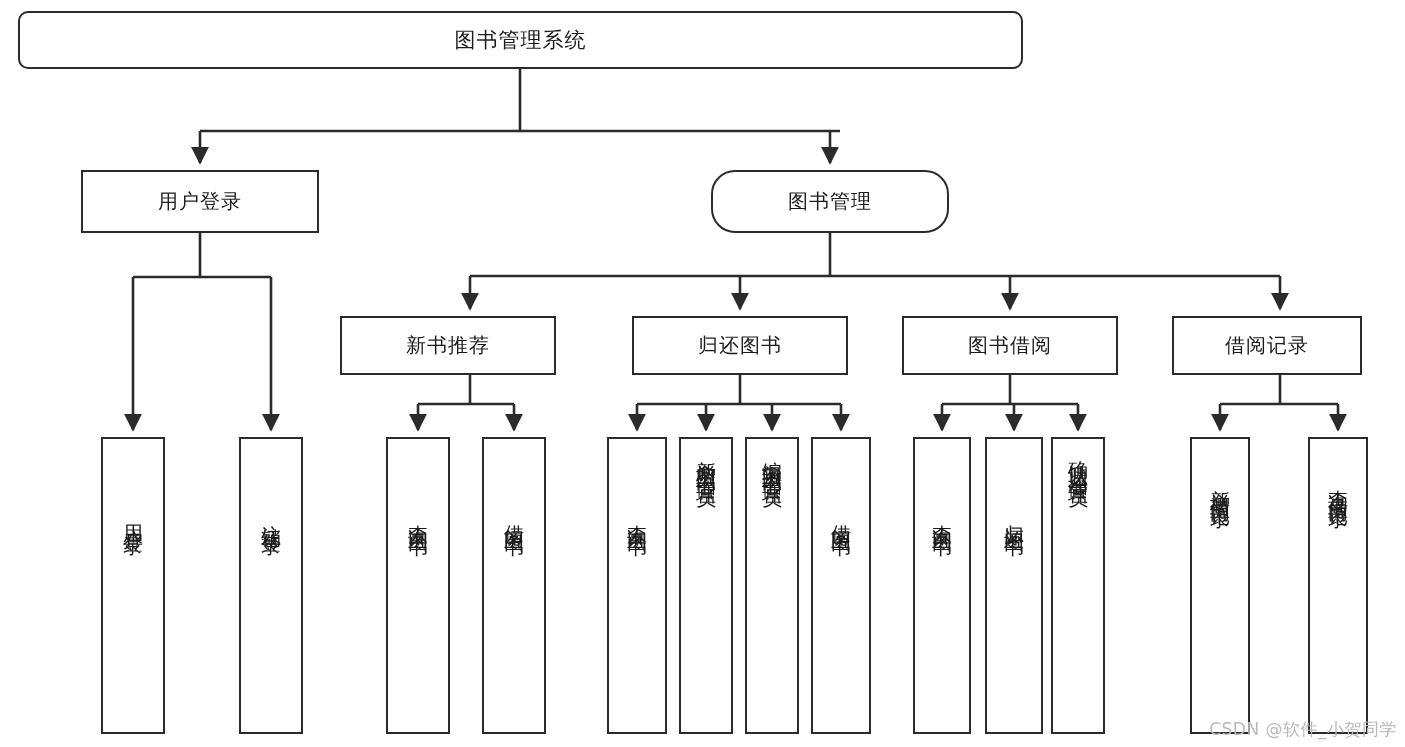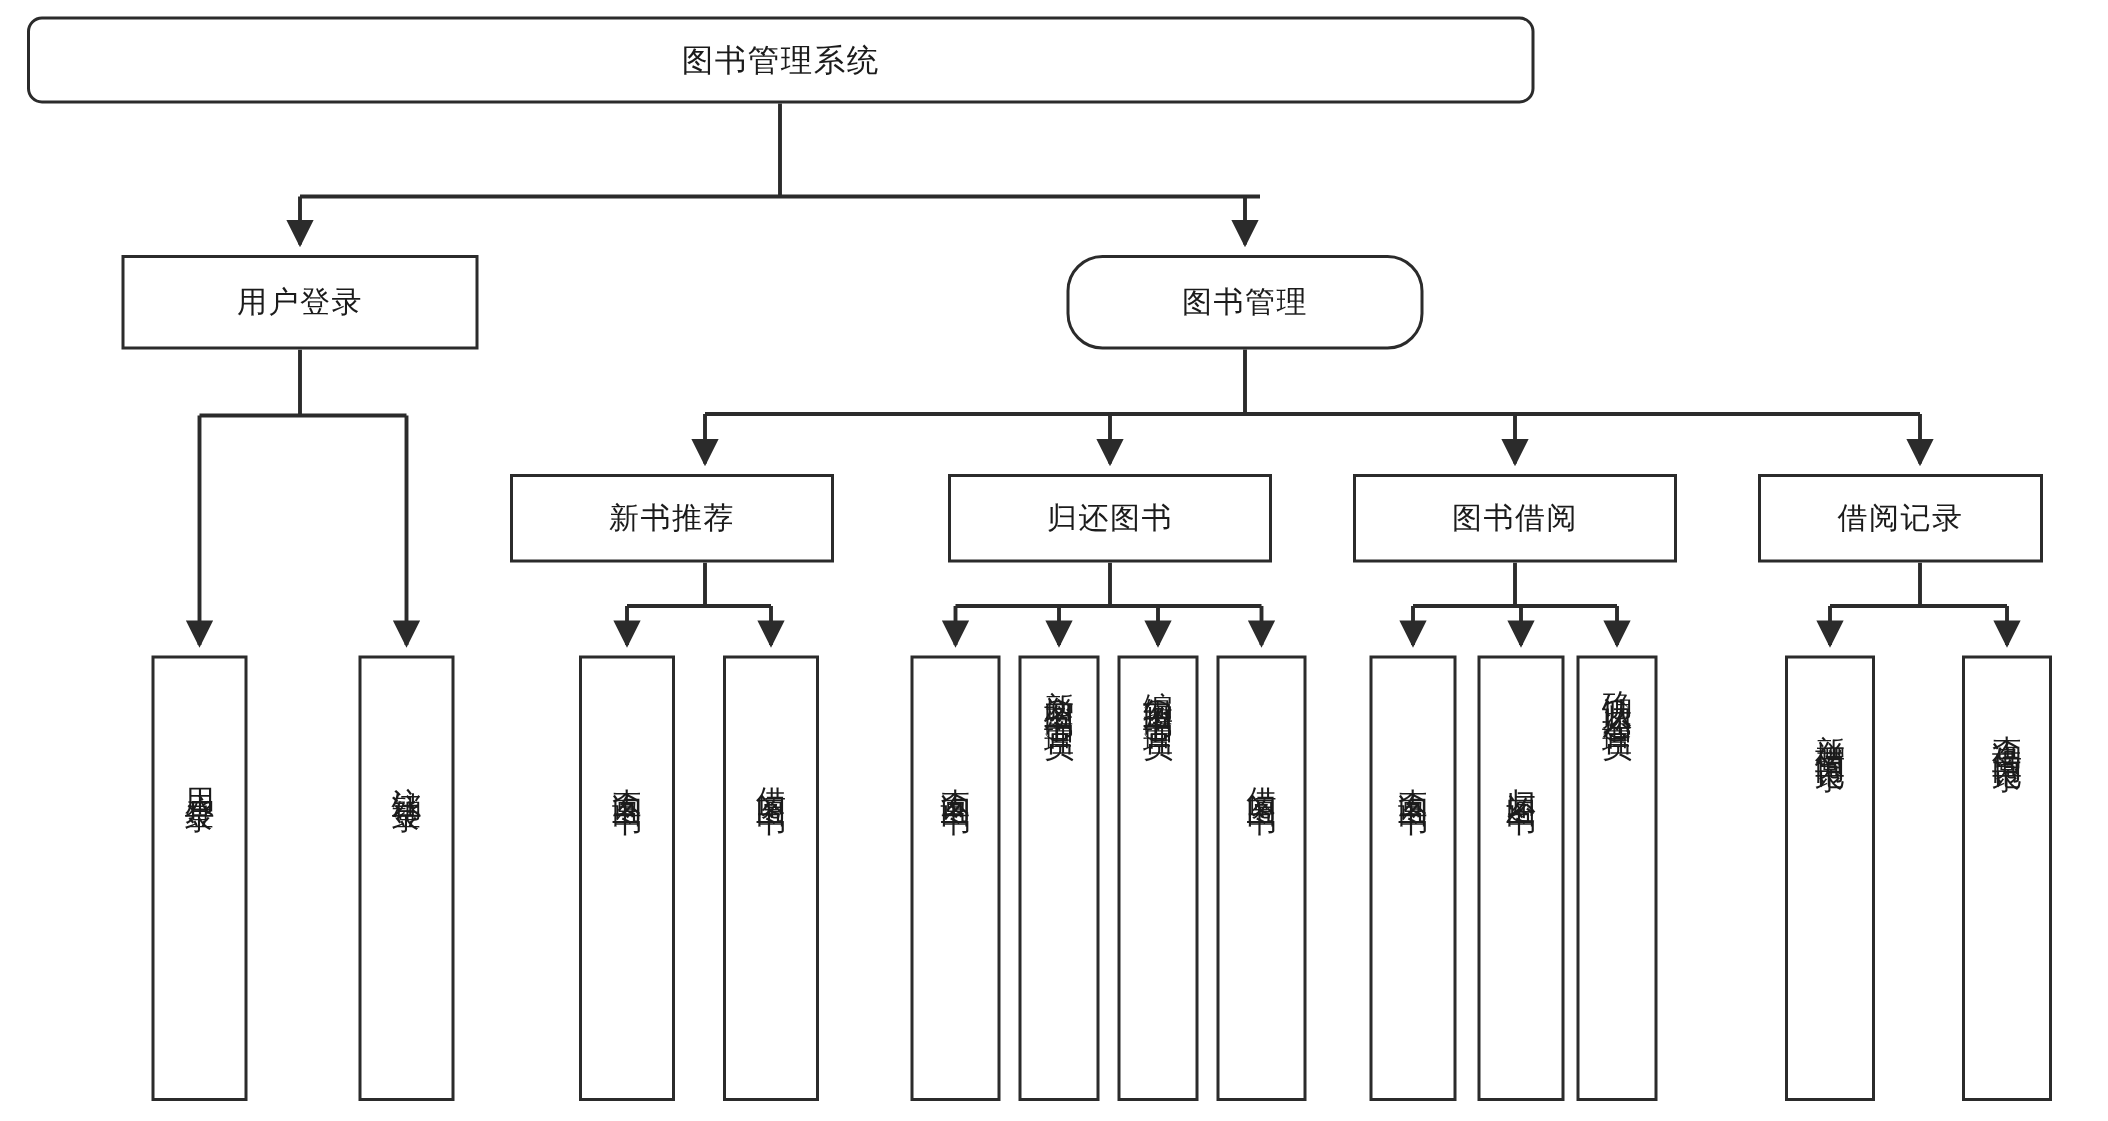--- a/index.html
+++ b/index.html
@@ -188,14 +188,15 @@
     <span class="vtext">确认归还（管理员）</span>
   </div>
 
   <div class="node leaf" style="left:1190px; top:437px; width:60px; height:297px; padding-top:35px;">
     <span class="vtext">新增借阅记录</span>
   </div>
   <div class="node leaf" style="left:1308px; top:437px; width:60px; height:297px; padding-top:35px;">
     <span class="vtext">查询借阅记录</span>
   </div>
 
+  <div id="watermark">CSDN @软件_小贺同学</div>
 
 </div>
 
 </body></html>

